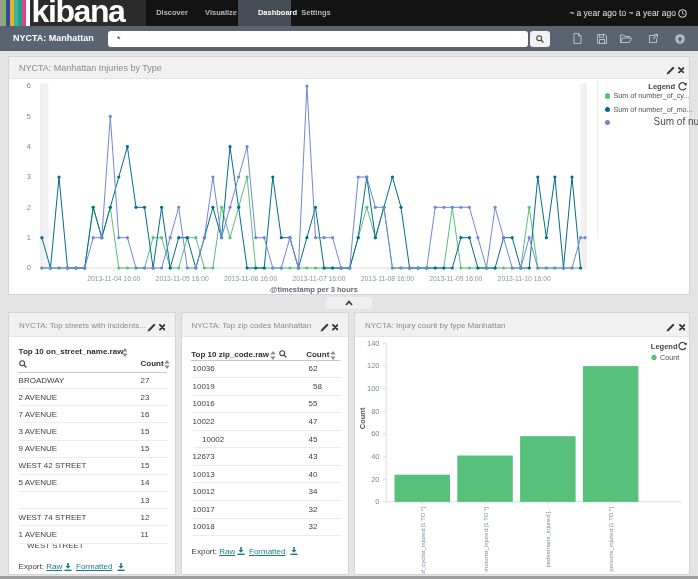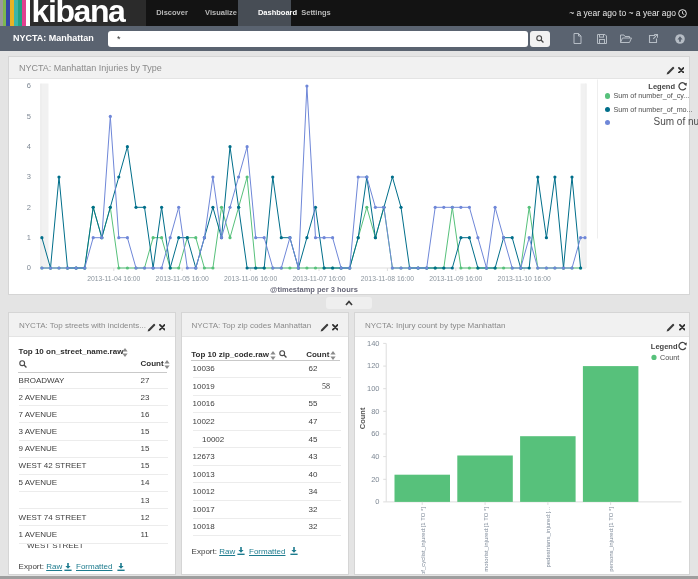--- a/index.html
+++ b/index.html
@@ -402,21 +402,21 @@
     <svg style="position:absolute;left:147.5px;top:38px" width="6" height="9" viewBox="0 0 6 9">
       <path d="M3,0 L5.6,3.4 L0.4,3.4 Z" fill="#8a8a8a"></path>
       <path d="M3,9 L5.6,5.6 L0.4,5.6 Z" fill="#8a8a8a"></path>
     </svg>
     <div style="position:absolute;left:9px;top:47.7px;width:149px;border-bottom:1px solid #c9c9c9;"></div>
     <div style="position:absolute;left:10.5px;top:48.0px;width:148px;height:17.55px;border-bottom:1px solid #ececec;"></div>
     <div class="rt" style="left:10.5px;top:51.8px;">10036</div>
     <div class="rt" style="left:126.5px;top:51.8px;">62</div>
     <div style="position:absolute;left:10.5px;top:65.5px;width:148px;height:17.55px;border-bottom:1px solid #ececec;"></div>
     <div class="rt" style="left:10.5px;top:69.3px;">10019</div>
-    <div class="rt" style="left:140px;top:69.3px;font-family:Liberation Serif, serif;">58</div>
+    <div class="rt" style="left:131px;top:69.3px;">58</div>
     <div style="position:absolute;left:10.5px;top:83.1px;width:148px;height:17.55px;border-bottom:1px solid #ececec;"></div>
     <div class="rt" style="left:10.5px;top:86.9px;">10016</div>
     <div class="rt" style="left:126.5px;top:86.9px;">55</div>
     <div style="position:absolute;left:10.5px;top:100.7px;width:148px;height:17.55px;border-bottom:1px solid #ececec;"></div>
     <div class="rt" style="left:10.5px;top:104.4px;">10022</div>
     <div class="rt" style="left:126.5px;top:104.4px;">47</div>
     <div style="position:absolute;left:10.5px;top:118.2px;width:148px;height:17.55px;border-bottom:1px solid #ececec;"></div>
     <div class="rt" style="left:20px;top:122.0px;">10002</div>
     <div class="rt" style="left:126.5px;top:122.0px;">45</div>
     <div style="position:absolute;left:10.5px;top:135.8px;width:148px;height:17.55px;border-bottom:1px solid #ececec;"></div>

